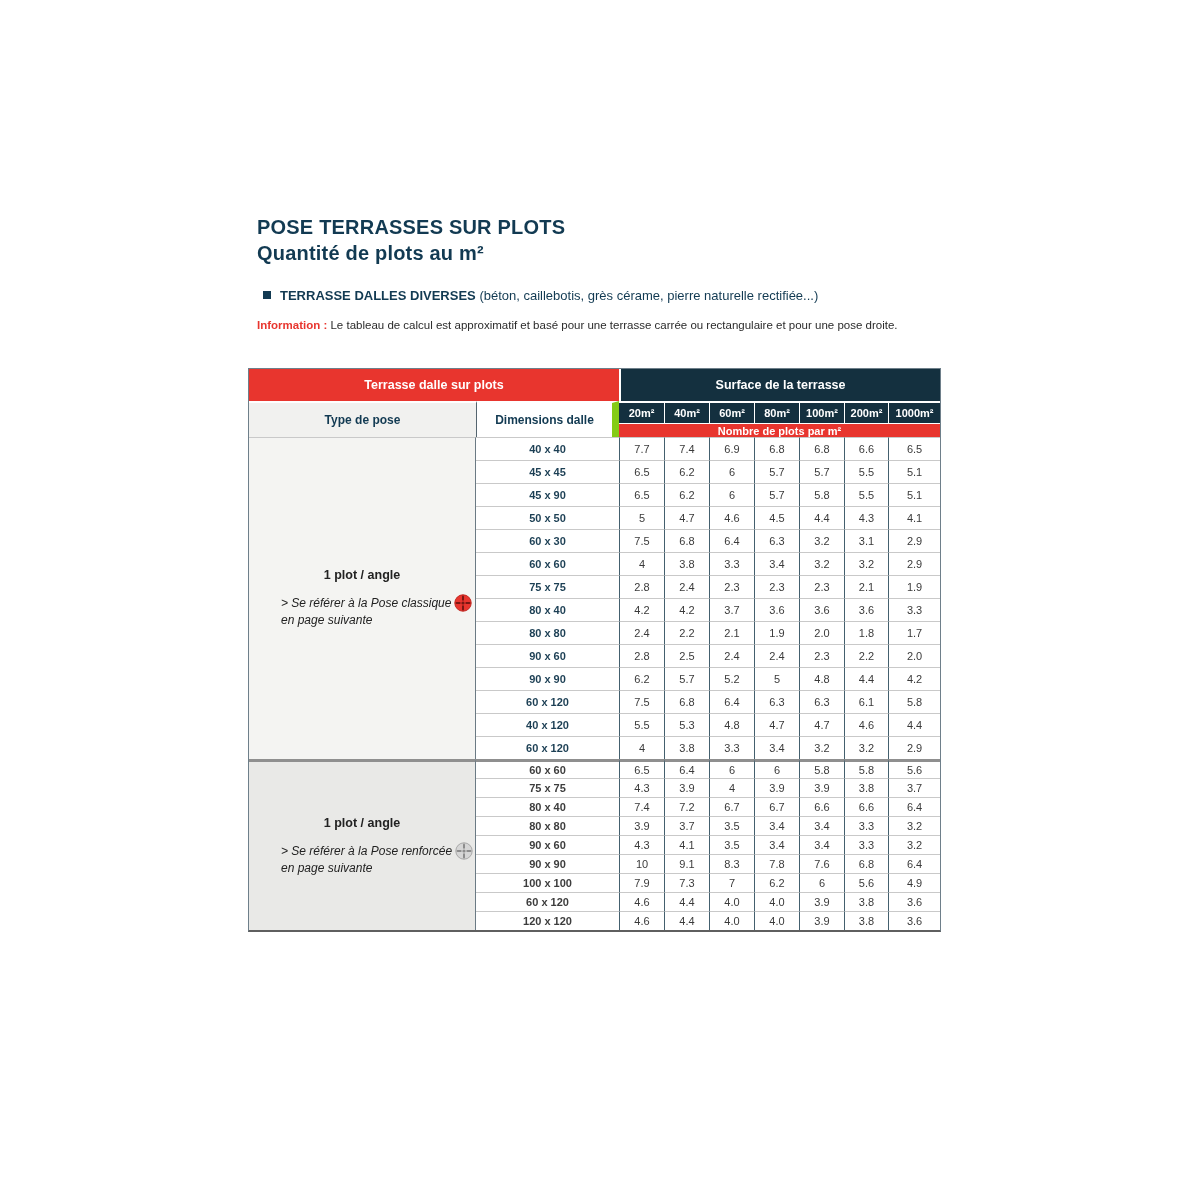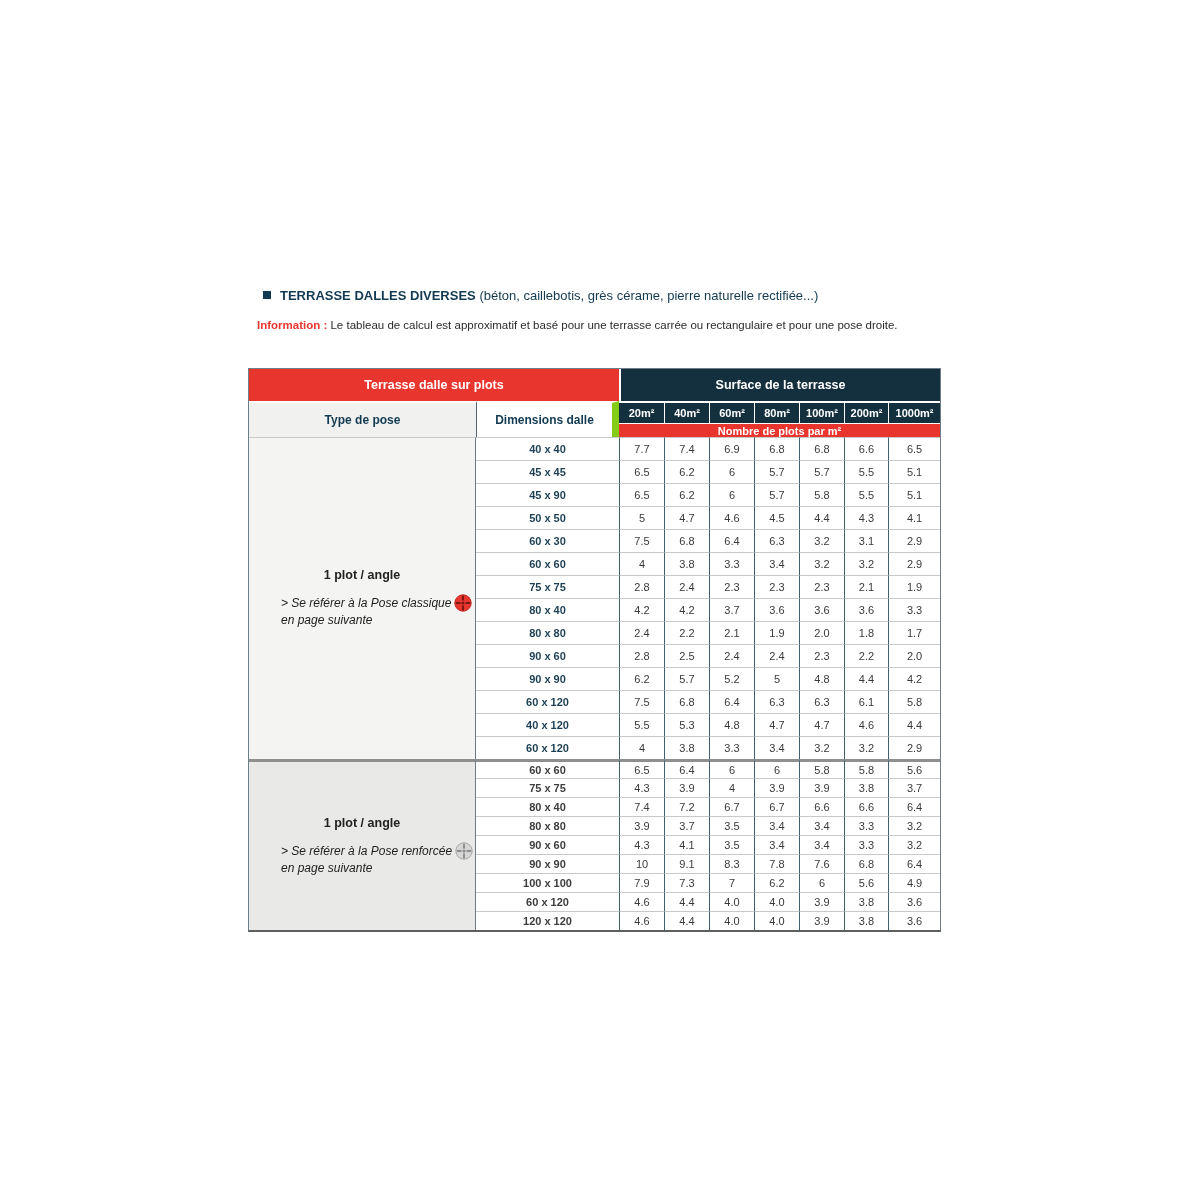--- a/index.html
+++ b/index.html
@@ -98,20 +98,22 @@
     font-size:12px;color:#222;text-align:left;padding-left:32px;line-height:17px;font-style:italic;
   }
   .plot-icon{
     display:inline-block;width:18px;height:18px;vertical-align:-5px;margin-left:3px;
   }
 </style>
 </head>
 <body>
 
 <div class="page-title">
+  <div>POSE TERRASSES SUR PLOTS</div>
+  <div>Quantité de plots au m²</div>
 </div>
 
 <div class="tagline">
   <span class="bullet-square"></span><span class="tagline-bold">TERRASSE DALLES DIVERSES</span><span> (béton, caillebotis, grès cérame, pierre naturelle rectifiée...)</span>
 </div>
 
 <div class="info-line">
   <span class="info-label">Information :</span><span> Le tableau de calcul est approximatif et basé pour une terrasse carrée ou rectangulaire et pour une pose droite.</span>
 </div>
 

